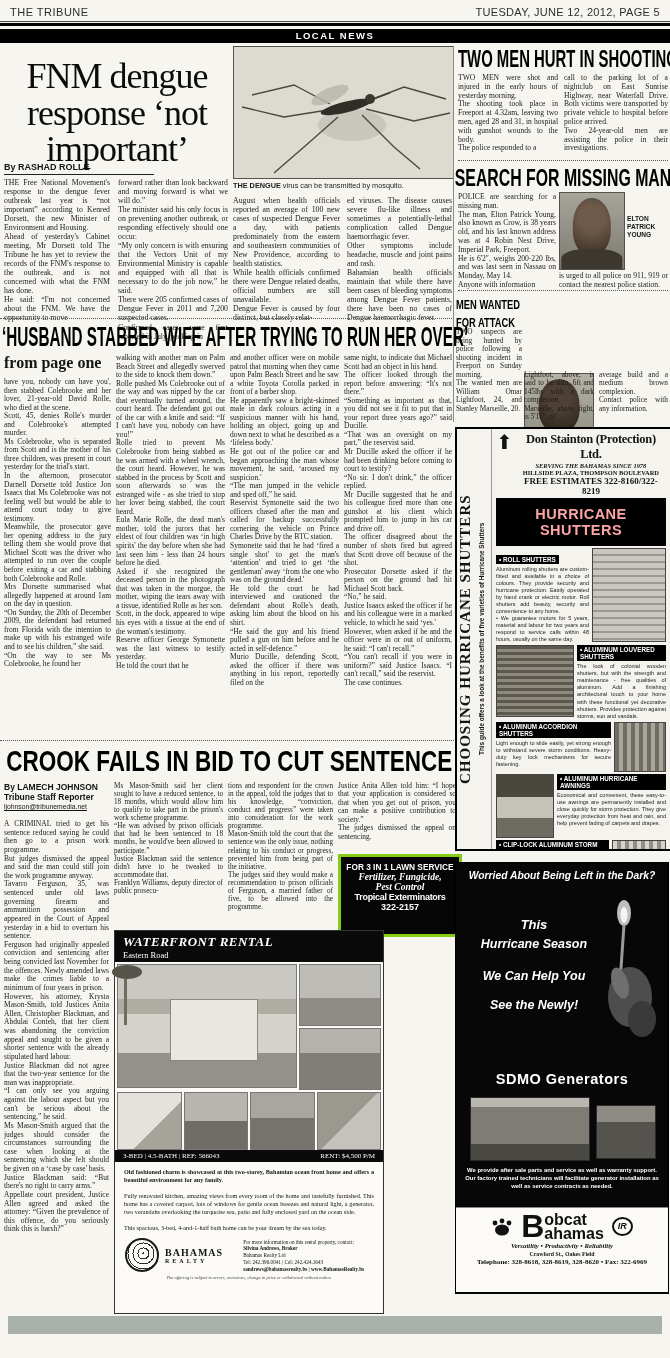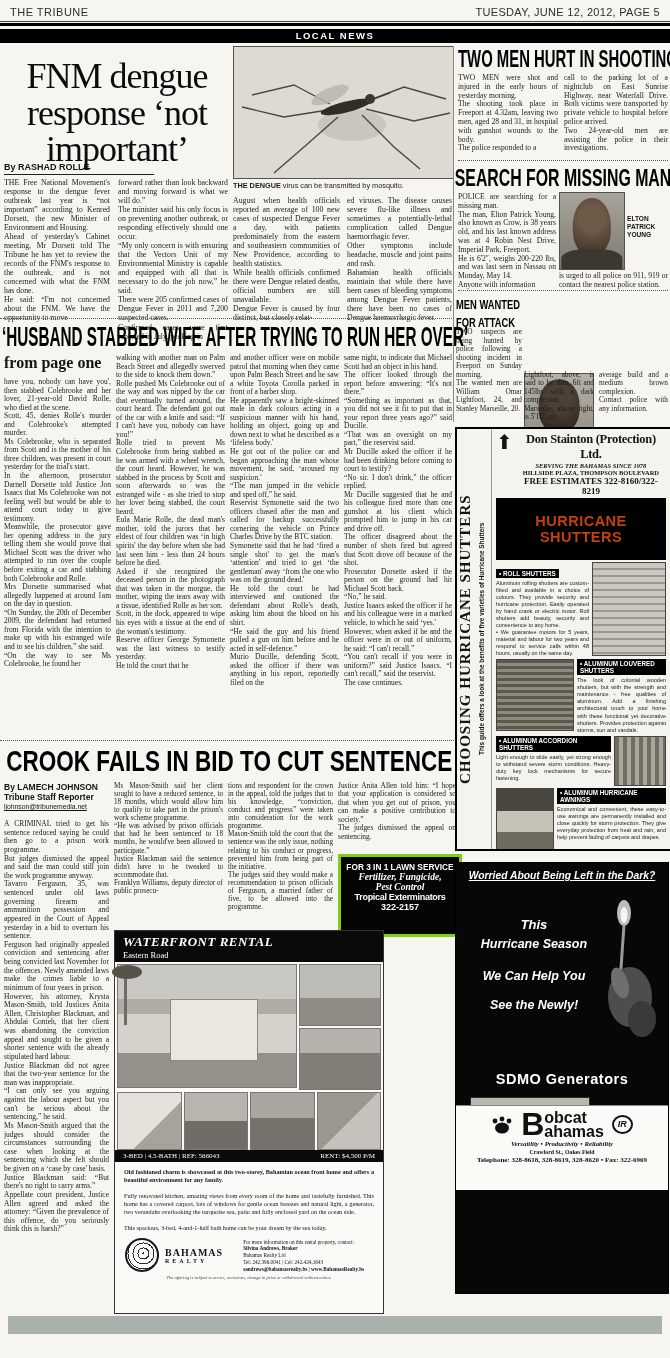--- a/index.html
+++ b/index.html
@@ -238,21 +238,21 @@
     <div class="shut-content">
       <div style="display:flex;gap:3px;align-items:flex-start;">
         <div style="font-size:20px;line-height:1;">⬆</div>
         <div style="flex:1;text-align:center;">
           <div style="font-weight:bold;font-size:12.5px;letter-spacing:-.3px;">Don Stainton (Protection) Ltd.</div>
           <div style="font-style:italic;font-weight:bold;font-size:6.4px;">SERVING THE BAHAMAS SINCE 1978</div>
           <div style="font-weight:bold;font-size:6.4px;">HILLSIDE PLAZA, THOMPSON BOULEVARD</div>
           <div style="font-weight:bold;font-size:9px;">FREE ESTIMATES 322-8160/322-8219</div>
         </div>
       </div>
-      <div class="sans" style="background:#000;color:#c2410c;font-weight:bold;font-size:14.5px;text-align:center;padding:15px 0;letter-spacing:.5px;">HURRICANE SHUTTERS</div>
+      <div class="sans" style="background:#000;color:#fca5a5;font-weight:bold;font-size:14.5px;text-align:center;padding:8px 0;letter-spacing:.5px;">HURRICANE SHUTTERS</div>
       <div style="display:flex;gap:3px;">
         <div style="width:94px;"><span class="shut-label">• ROLL SHUTTERS</span><div class="shut-body" style="white-space:pre-line;">Aluminum rolling shutters are custom-fitted and available in a choice of colours. They provide security and hurricane protection. Easily operated by hand crank or electric motor. Roll shutters add beauty, security and convenience to any home.
 • We guarantee motors for 5 years, material and labour for two years and respond to service calls within 48 hours, usually on the same day.</div></div>
         <div class="shut-photo rollpic" style="width:72px;height:92px;"></div>
       </div>
       <div style="display:flex;gap:3px;">
         <div class="shut-photo louvpic" style="width:76px;height:70px;"></div>
         <div style="flex:1;"><span class="shut-label">• ALUMINUM LOUVERED SHUTTERS</span><div class="shut-body">The look of colonial wooden shutters, but with the strength and maintenance - free qualities of aluminum. Add a finishing architectural touch to your home with these functional yet decorative shutters. Provides protection against storms, sun and vandals.</div></div>
       </div>
       <div style="display:flex;gap:3px;">
@@ -310,21 +310,21 @@
         <div style="font-weight:bold;">Silvina Andrews, Broker</div>
         <div>Bahamas Realty Ltd</div>
         <div>Tel: 242.396.0041 | Cel: 242.424.1643</div>
         <div style="font-weight:bold;">sandrews@bahamasrealty.bs  |  www.BahamasRealty.bs</div>
       </div>
     </div>
     <div style="text-align:center;font-size:4.6px;font-style:italic;color:#444;padding-top:3px;">The offering is subject to errors, omissions, change in price or withdrawal without notice.</div>
   </div>
 
   <div class="abs sdmo" style="left:455px;top:862px;width:212px;height:430px;">
-    <div style="position:relative;height:242px;overflow:hidden;text-decoration:underline;">
+    <div style="position:relative;height:344px;overflow:hidden;">
       <div class="sans" style="font-weight:bold;font-style:italic;font-size:10.3px;text-align:center;padding-top:7px;">Worried About Being Left in the Dark?</div>
       <svg class="abs" style="right:8px;top:34px;" width="70" height="150" viewBox="0 0 70 150">
         <ellipse cx="34" cy="16" rx="7" ry="13" fill="#bdbdbd"></ellipse>
         <ellipse cx="34" cy="18" rx="3.5" ry="8" fill="#f4f4f4"></ellipse>
         <rect x="32.5" y="28" width="3" height="58" fill="#9a9a9a" transform="rotate(4 34 28)"></rect>
         <ellipse cx="40" cy="100" rx="22" ry="30" fill="#4d4d4d"></ellipse>
         <ellipse cx="30" cy="86" rx="8" ry="16" fill="#6f6f6f" transform="rotate(-18 30 86)"></ellipse>
         <ellipse cx="52" cy="122" rx="14" ry="18" fill="#3a3a3a"></ellipse>
       </svg>
       <div class="sans" style="position:absolute;left:18px;top:52px;width:120px;text-align:center;font-style:italic;font-weight:bold;line-height:1.5;">

